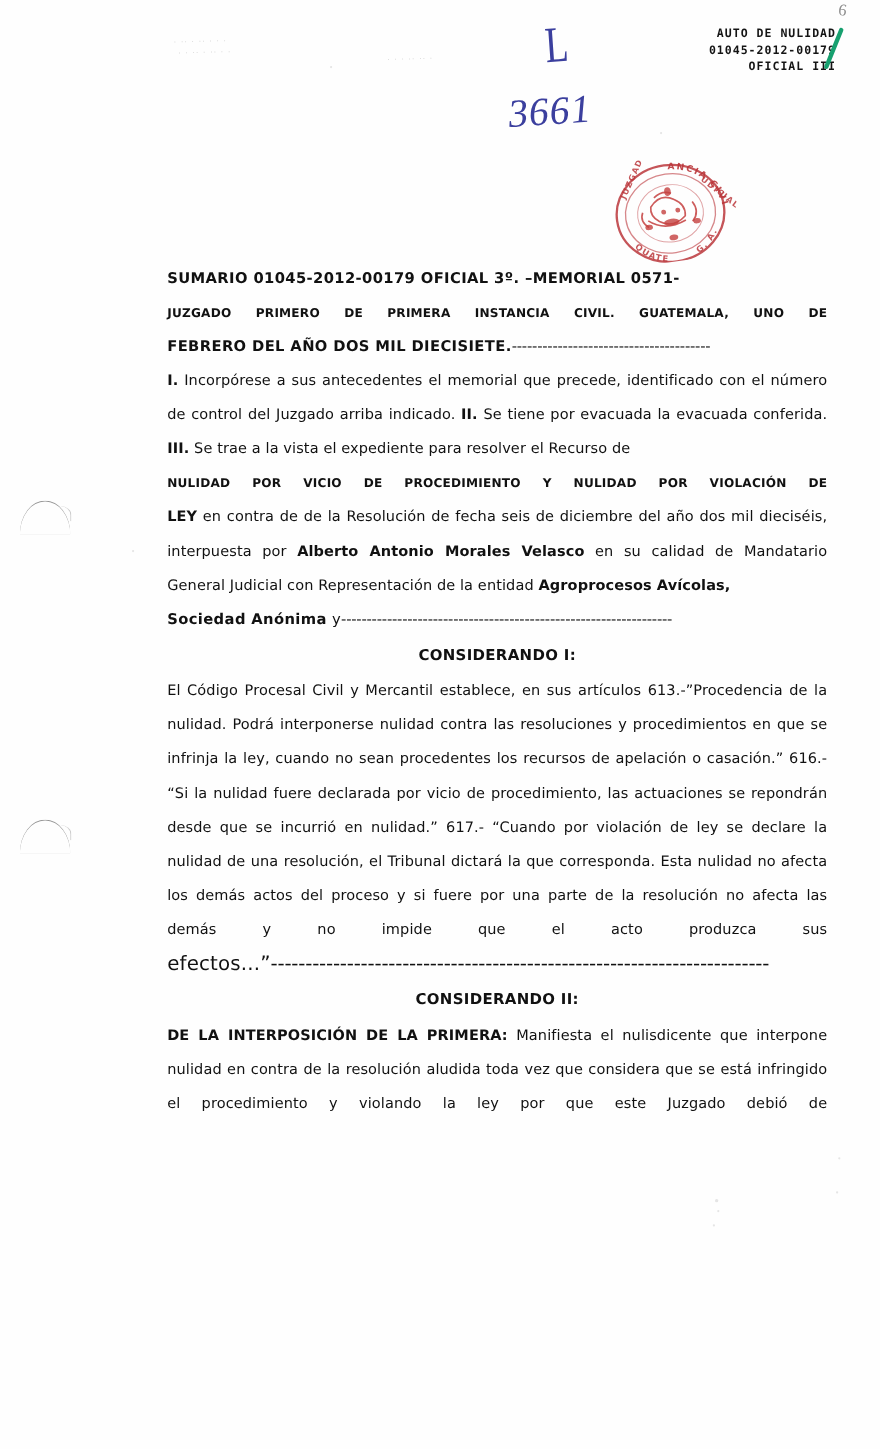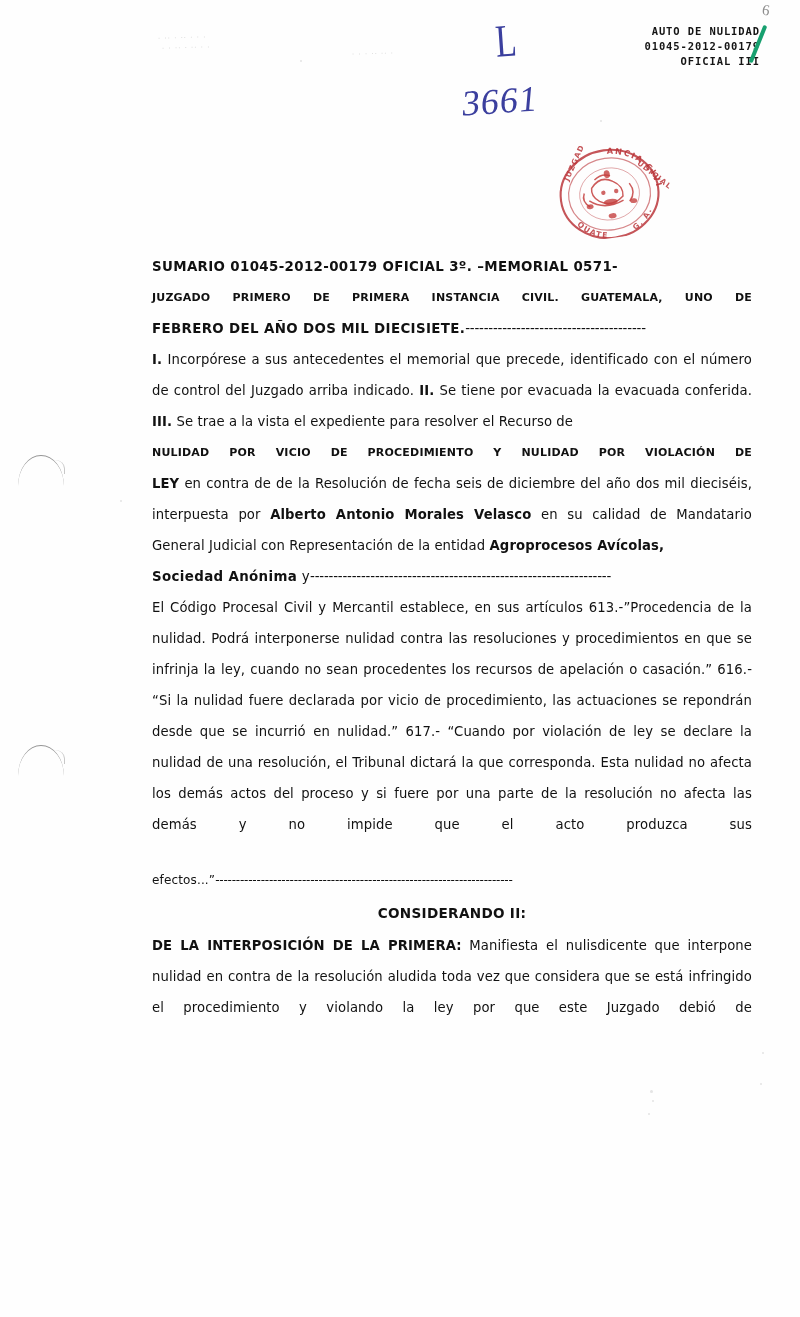--- a/index.html
+++ b/index.html
@@ -123,33 +123,32 @@
     left: 548px;
     width: 122px;
     height: 96px;
     opacity: .92;
     transform: rotate(-8deg);
   }
 
   
   .doc-body {
     position: absolute;
-    top: 251px;
+    top: 238px;
     left: 152px;
     width: 600px;
     color: #111;
   }
   .line {
-    font-size: 12px;
+    font-size: 18px;
     line-height: 31px;
     text-align: justify;
     text-justify: inter-word;
     white-space: nowrap;
     letter-spacing: .15px;
-    margin-top: 25px;
   }
   .para {
     font-size: 13.2px;
     line-height: 31px;
     text-align: justify;
     text-align-last: left;
     letter-spacing: .1px;
   }
   .heading-line {
     font-weight: 700;
@@ -275,20 +274,21 @@
     </div>
 
     <div class="para">
       <b>LEY</b><span> en contra de de la Resolución de fecha seis de diciembre del año dos mil dieciséis, interpuesta por </span><b>Alberto Antonio Morales Velasco</b><span> en su calidad de Mandatario General Judicial con Representación de la entidad </span><b>Agroprocesos Avícolas,</b>
     </div>
 
     <div class="heading-line">
       <b>Sociedad Anónima</b><span style="font-weight:400"> y</span><span class="dashfill">-----------------------------------------------------------------</span>
     </div>
 
+    <div class="center">CONSIDERANDO I:</div>
     <div class="para jfull">El Código Procesal Civil y Mercantil establece, en sus artículos 613.-”Procedencia de la nulidad. Podrá interponerse nulidad contra las resoluciones y procedimientos en que se infrinja la ley, cuando no sean procedentes los recursos de apelación o casación.” 616.- “Si la nulidad fuere declarada por vicio de procedimiento, las actuaciones se repondrán desde que se incurrió en nulidad.” 617.- “Cuando por violación de ley se declare la nulidad de una resolución, el Tribunal dictará la que corresponda. Esta nulidad no afecta los demás actos del proceso y si fuere por una parte de la resolución no afecta las demás y no impide que el acto produzca sus</div>
     <div class="line">
       <span>efectos...”</span><span class="dashfill">------------------------------------------------------------------------</span>
     </div>
 
     <div class="center">CONSIDERANDO II:</div>
     <div class="para jfull">
       <b>DE LA INTERPOSICIÓN DE LA PRIMERA:</b><span> Manifiesta el nulisdicente que interpone nulidad en contra de la resolución aludida toda vez que considera que se está infringido el procedimiento y violando la ley por que este Juzgado debió de</span>
     </div>
 

